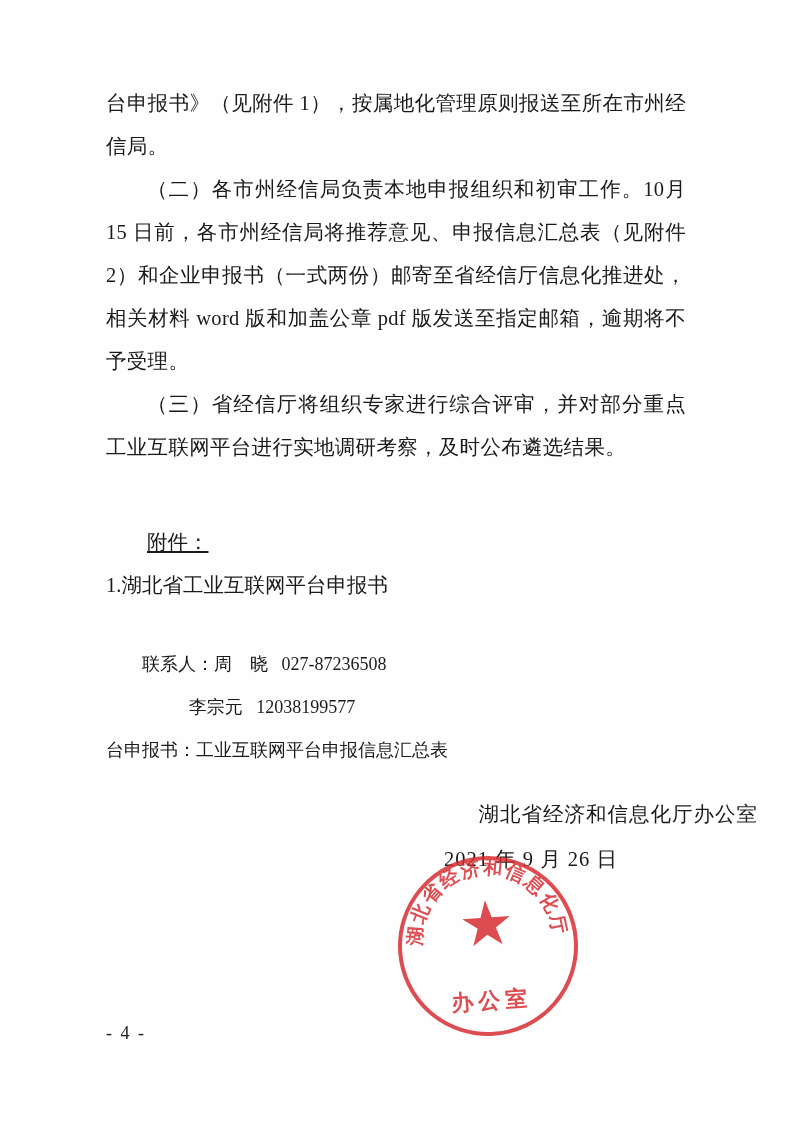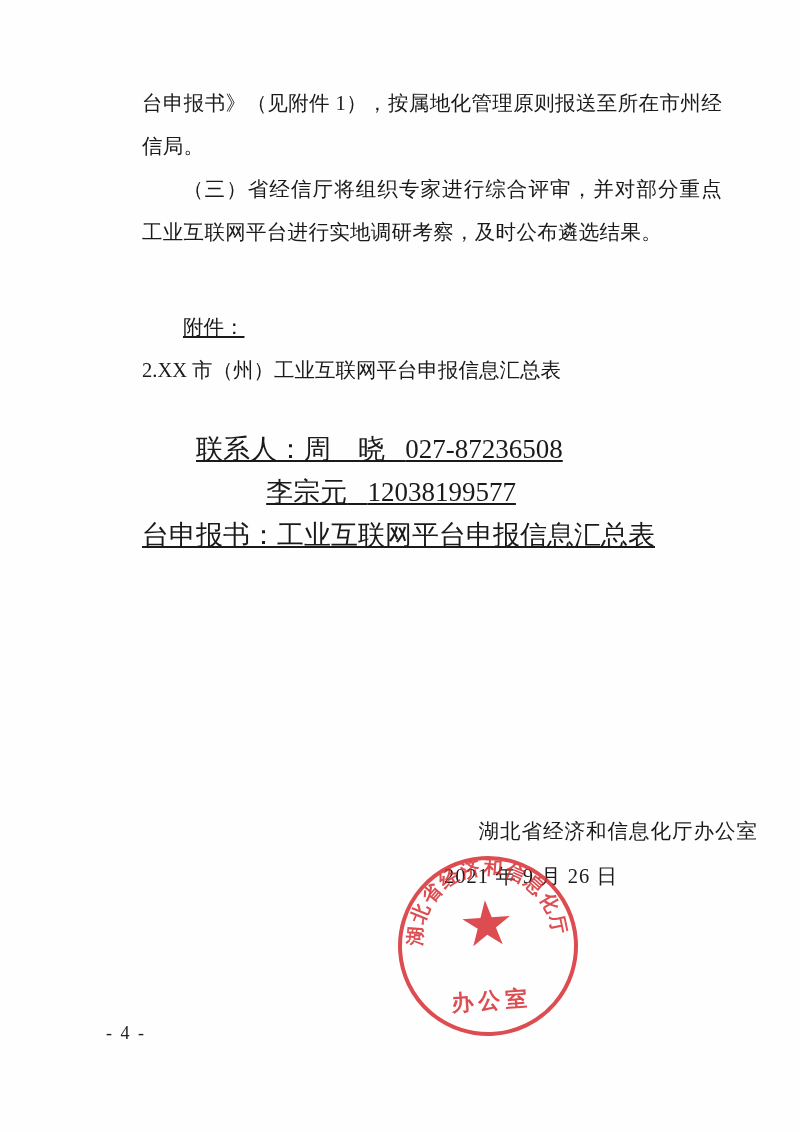--- a/index.html
+++ b/index.html
@@ -18,21 +18,20 @@
   .page {
     position: absolute;
     inset: 0;
     background: #fefefe;
   }
   .content {
     position: absolute;
     left: 106px;
     top: 82px;
     width: 580px;
-    margin-left: 36px;
   }
   p.para {
     margin: 0 0 0 0;
     font-size: 20.5px;
     line-height: 43px;
     text-align: justify;
     text-justify: inter-ideograph;
     letter-spacing: 0.3px;
   }
   p.indent {
@@ -46,34 +45,33 @@
     text-decoration: underline;
   }
   .attach-item {
     font-size: 20.5px;
     line-height: 43px;
   }
   .contact-block {
     margin-top: 36px;
   }
   .contact-line {
-    font-size: 27px;
+    font-size: 18px;
     line-height: 43px;
-    text-decoration: underline;
   }
   .contact-line.indent2 { text-indent: 2em; }
   .contact-line.indent4 { text-indent: 4.6em; }
   .email-underline {
     text-decoration: underline;
     text-underline-offset: 3px;
   }
   .signature {
     position: absolute;
     right: 42px;
-    top: 809px;
+    top: 792px;
     width: 420px;
     text-align: right;
     font-size: 20.5px;
     line-height: 45px;
     letter-spacing: 1px;
   }
   .sig-line2 {
     padding-right: 34px;
     text-align: center;
   }
@@ -143,25 +141,26 @@
 </style>
 </head>
 <body>
 
 <div class="page">
 
   <div class="content">
 
     <p class="para">台申报书》（见附件 1），按属地化管理原则报送至所在市州经信局。</p>
 
+    <p class="para indent">（二）各市州经信局负责本地申报组织和初审工作。10月 15 日前，各市州经信局将推荐意见、申报信息汇总表（见附件 2）和企业申报书（一式两份）邮寄至省经信厅信息化推进处，相关材料 word 版和加盖公章 pdf 版发送至指定邮箱，逾期将不予受理。</p>
 
     <p class="para indent">（三）省经信厅将组织专家进行综合评审，并对部分重点工业互联网平台进行实地调研考察，及时公布遴选结果。</p>
 
     <div class="attach-head">附件：</div>
-    <div class="attach-item">2.XX 市（州）工业互联网平台申报信息汇总表</div>
+    <div class="attach-item">1.湖北省工业互联网平台申报书</div>
 
     <div class="contact-block">
       <div class="contact-line indent2">
         <span>联系人：</span><span>周　晓</span>&nbsp;&nbsp;&nbsp;<span>027-87236508</span>
       </div>
       <div class="contact-line indent4">
         <span>李宗元</span>&nbsp;&nbsp;&nbsp;<span>12038199577</span>
       </div>
       <div class="contact-line">
         <span>台申报书：</span><span>工业互联网平台申报信息汇总表</span>

